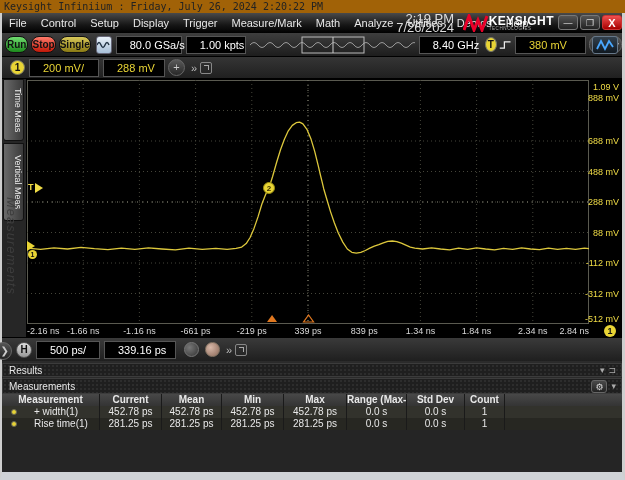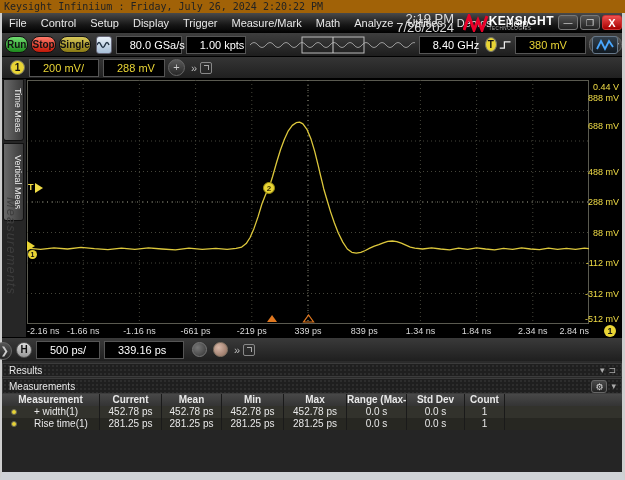--- a/index.html
+++ b/index.html
@@ -225,23 +225,23 @@
             <line x1="281" y1="0" x2="281" y2="244" stroke="#8a8a7a" stroke-width="1" stroke-dasharray="1,4"></line>
             <line x1="0" y1="122" x2="562" y2="122" stroke="#8a8a7a" stroke-width="1" stroke-dasharray="1,4"></line>
             <polyline points="0.0,168.1 13.5,169.3 27.0,167.8 40.5,169.0 54.0,167.4 67.4,168.7 80.9,169.6 94.4,168.1 107.9,169.3 121.4,167.8 134.9,169.0 148.4,169.9 161.9,168.1 175.3,169.3 188.8,168.4 200.1,169.3 209.1,168.4 214.7,167.1 219.2,163.6 223.1,157.5 227.0,148.4 231.0,136.9 234.9,124.0 238.8,114.1 242.2,107.2 245.6,96.5 249.5,82.8 253.5,69.8 257.4,59.2 261.3,50.8 265.3,45.4 269.2,42.7 272.6,42.1 275.9,43.9 279.9,49.3 283.8,58.4 287.7,71.4 291.1,85.1 293.4,95.0 295.1,101.9 296.7,108.7 300.1,120.2 303.5,131.6 307.4,143.0 311.3,153.0 315.8,162.1 320.3,169.0 324.8,172.3 329.3,173.2 333.8,172.3 338.3,170.5 342.8,168.2 347.3,166.2 351.8,164.7 356.3,162.9 360.8,161.3 365.3,161.0 369.8,161.7 374.3,163.2 378.8,165.2 383.3,167.1 387.8,168.2 395.6,169.0 404.6,167.8 413.6,169.0 422.6,169.9 431.6,168.1 440.6,169.3 449.6,167.8 458.6,169.0 467.6,169.9 476.6,168.4 485.6,169.3 494.6,167.8 503.6,169.0 512.5,169.6 521.5,168.1 530.5,169.3 539.5,168.4 548.5,169.3 557.5,168.1 562.0,168.7" fill="none" stroke="#ddc83c" stroke-width="1.3" stroke-linejoin="round"></polyline>
             <path d="M240.032,242 L250.032,242 L245.032,235 Z" fill="#e07820"></path>
             <path d="M276.562,242 L286.562,242 L281.562,235 Z" fill="none" stroke="#e07820" stroke-width="1.2"></path>
             <circle cx="241.9972" cy="107.97" r="5.5" fill="#e8d435" stroke="#998c10" stroke-width="1"></circle>
             <text x="241.9972" y="110.97" text-anchor="middle" font-size="8" font-weight="bold" fill="#3a3000">2</text>
           </svg>
     </div>
     <div id="vlabels">
-          <div class="vlabel" style="top: 3px;">0.44 V</div>
+          <div class="vlabel" style="top: 3px;">1.09 V</div>
           <div class="vlabel" style="top: 14px;">888 mV</div>
-          <div class="vlabel" style="top: 42px;">688 mV</div>
+          <div class="vlabel" style="top: 57px;">688 mV</div>
           <div class="vlabel" style="top: 87.5px;">488 mV</div>
           <div class="vlabel" style="top: 118px;">288 mV</div>
           <div class="vlabel" style="top: 148.5px;">88 mV</div>
           <div class="vlabel" style="top: 179px;">-112 mV</div>
           <div class="vlabel" style="top: 209.5px;">-312 mV</div>
           <div class="vlabel" style="top: 235px;">-512 mV</div>
         </div>
     <div id="tlabels">
           <div class="tlabel" style="left: 25px;">-2.16 ns</div>
           <div class="tlabel" style="left: 59.2px; width: 44px; text-align: center;">-1.66 ns</div>
@@ -261,21 +261,21 @@
           <div class="trig-arrow" style="left: 25px; top: 161.92px; border-left-color: rgb(232, 212, 53);"></div>
           <div class="gnd-badge" style="left: 26px; top: 170.92px;">1</div>
         </div>
     <div id="chan-badge-br">1</div>
   </div>
 
   <div id="horizbar">
     <div id="expander">❯</div>
     <div class="gray-circle" style="margin-left:14px;">H</div>
     <div class="blackfield" style="width:64px;">500 ps/</div>
-    <div class="blackfield" style="width:80px;">339.16 ps</div>
+    <div class="blackfield" style="width:72px;">339.16 ps</div>
     <div class="knob1"></div>
     <div class="knob2"></div>
     <div class="chev">»</div>
     <div class="popout"></div>
   </div>
 
   <div class="panelbar" id="results-bar">
     <span class="panel-title">Results</span>
     <span class="bar-right">
       <span>▾</span>

